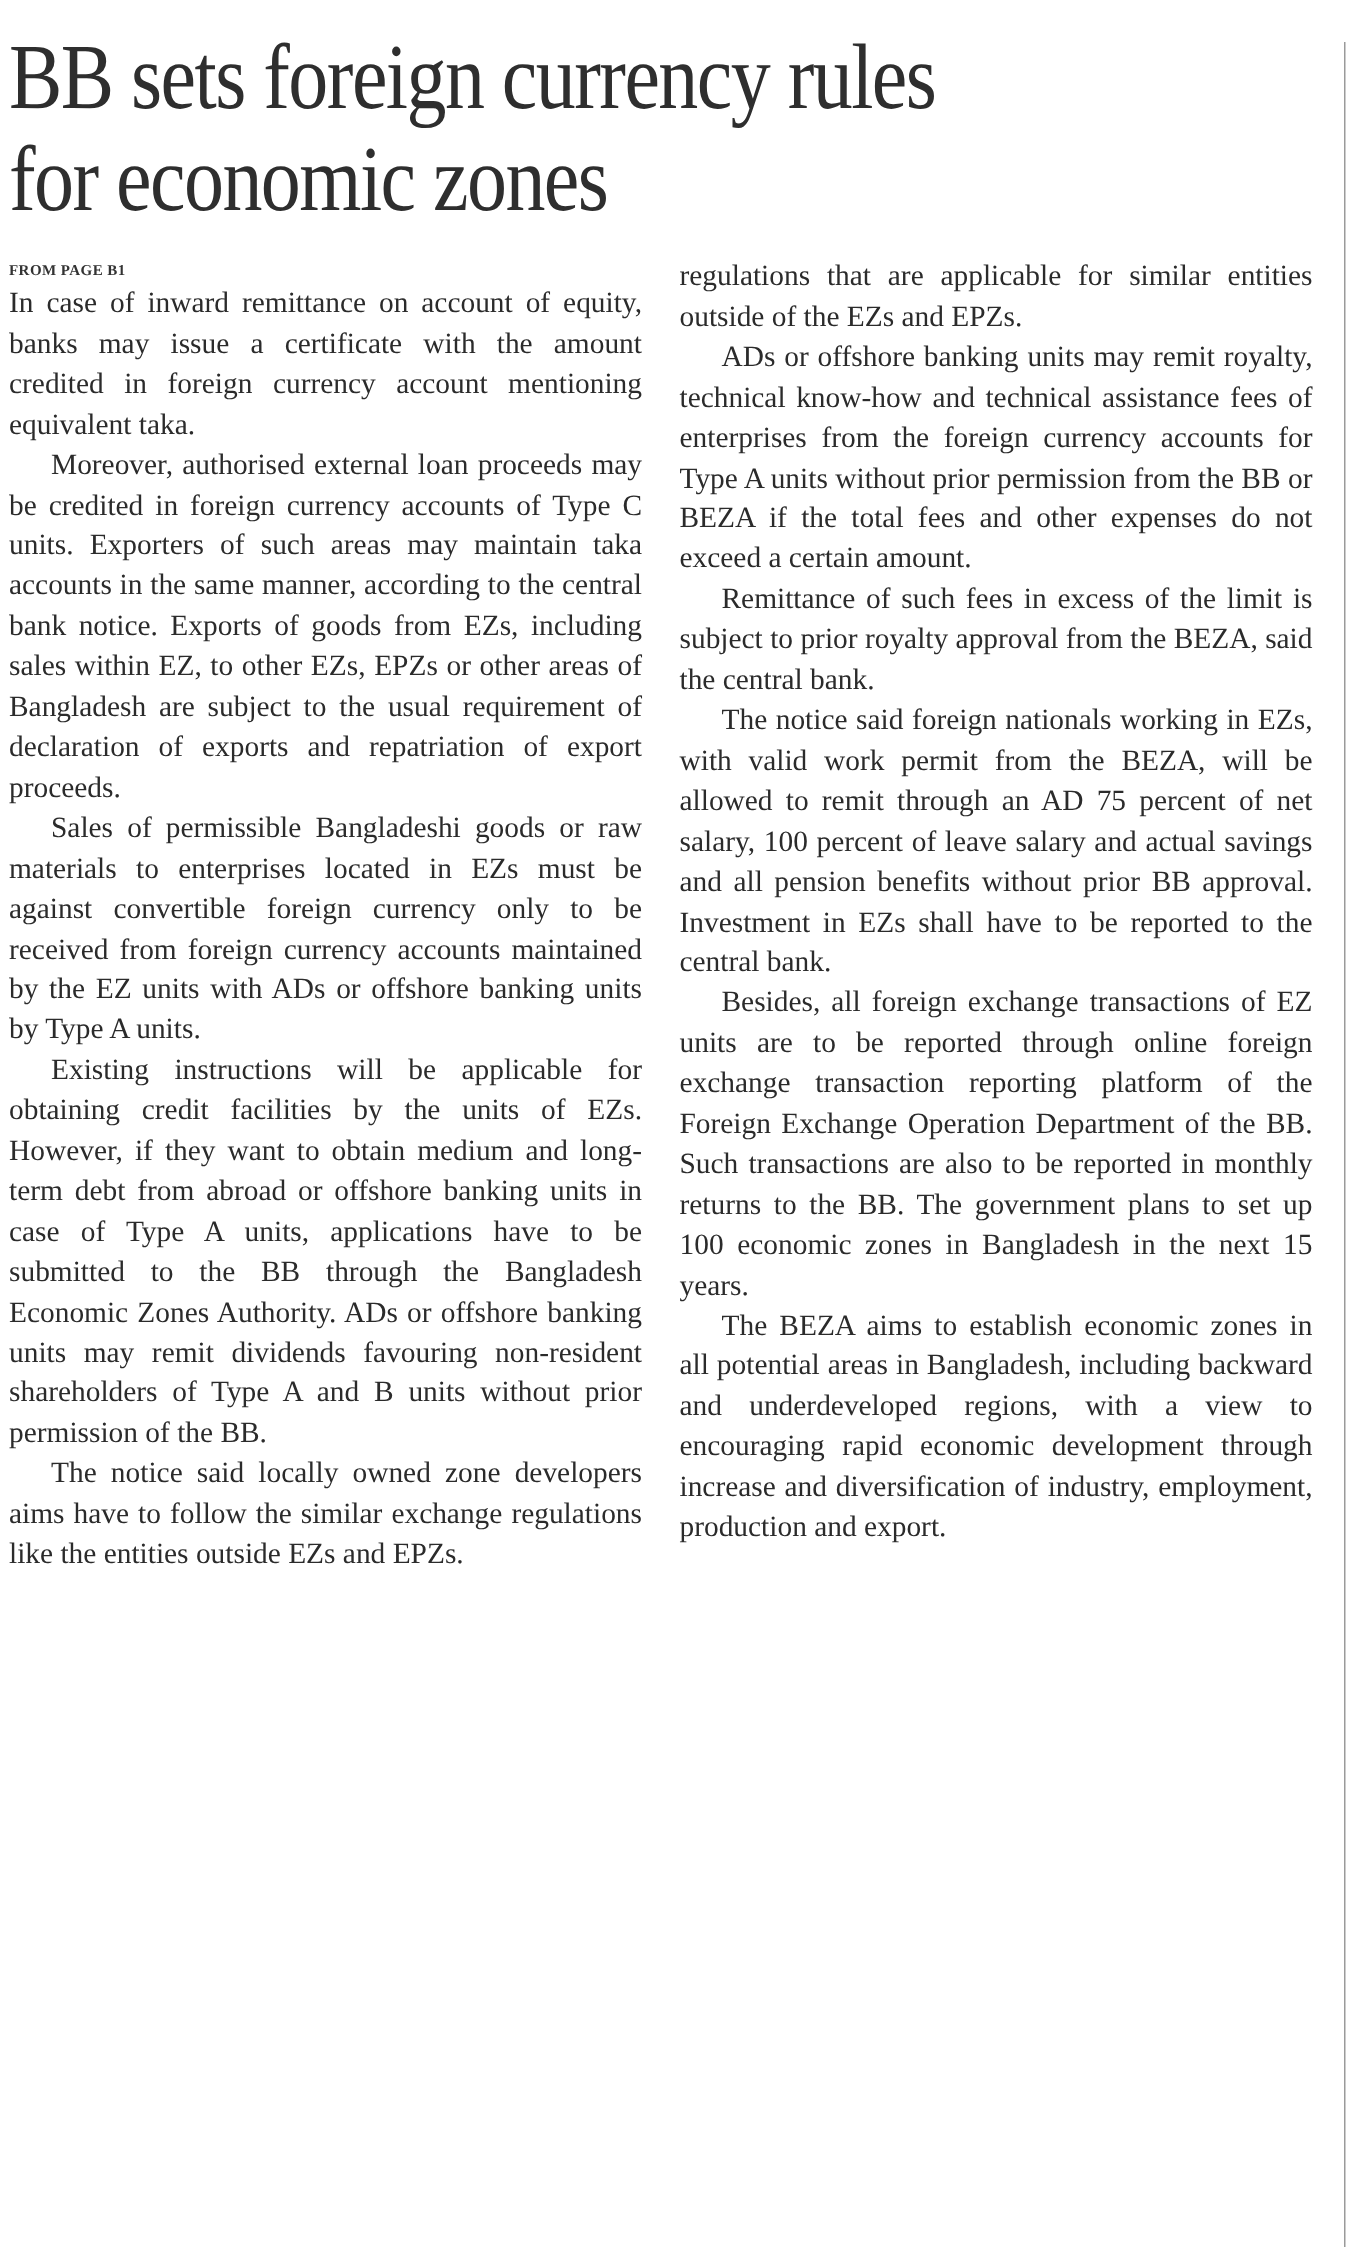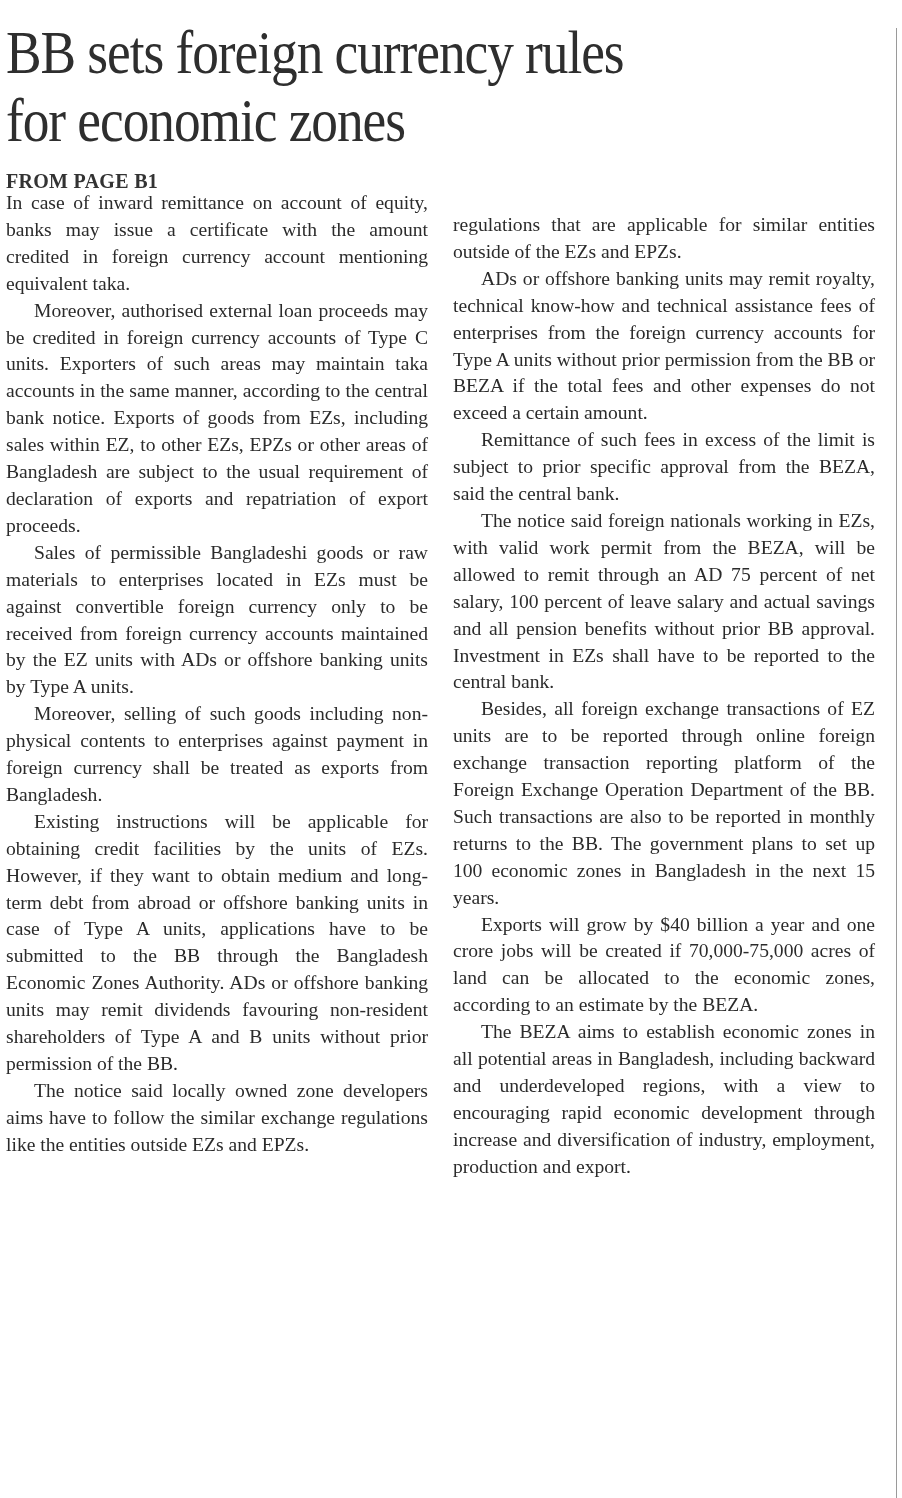--- a/index.html
+++ b/index.html
@@ -47,26 +47,25 @@
       text-align: justify;
       hyphens: manual;
     }
     .col-left {
       left: 6px;
       width: 422px;
     }
     .col-right {
       left: 453px;
       width: 422px;
-      margin-top: 40px;
     }
     .kicker {
       font-family: "Liberation Serif", "DejaVu Serif", serif;
       font-weight: bold;
-      font-size: 20px;
+      font-size: 10px;
       line-height: 18px;
       letter-spacing: 0.3px;
       color: #333;
       margin: 0;
     }
     .para {
       margin: 0;
       text-indent: 28px;
     }
     .para.first {
@@ -84,26 +83,24 @@
   <span style="display:block">for economic zones</span>
 </h1>
 
 <div class="right-rule"></div>
 
 <div class="column col-left">
   <p class="kicker">FROM PAGE B1</p>
   <p class="para first">In case of inward remittance on account of equity, banks may issue a certificate with the amount credited in foreign currency account mentioning equivalent taka.</p>
   <p class="para">Moreover, authorised external loan proceeds may be credited in foreign currency accounts of Type C units. Exporters of such areas may maintain taka accounts in the same manner, according to the central bank notice. Exports of goods from EZs, including sales within EZ, to other EZs, EPZs or other areas of Bangladesh are subject to the usual requirement of declaration of exports and repatriation of export proceeds.</p>
   <p class="para">Sales of permissible Bangladeshi goods or raw materials to enterprises located in EZs must be against convertible foreign currency only to be received from foreign currency accounts maintained by the EZ units with ADs or offshore banking units by Type A units.</p>
-  <p class="para">Moreover, selling of such goods including non-physical contents to enterprises against payment in foreign currency shall be treated as exports from Bangladesh.</p>
   <p class="para">Existing instructions will be applicable for obtaining credit facilities by the units of EZs. However, if they want to obtain medium and long-term debt from abroad or offshore banking units in case of Type A units, applications have to be submitted to the BB through the Bangladesh Economic Zones Authority. ADs or offshore banking units may remit dividends favouring non-resident shareholders of Type A and B units without prior permission of the BB.</p>
   <p class="para">The notice said locally owned zone developers aims have to follow the similar exchange regulations like the entities outside EZs and EPZs.</p>
 </div>
 
 <div class="column col-right">
   <p class="para cont">regulations that are applicable for similar entities outside of the EZs and EPZs.</p>
   <p class="para">ADs or offshore banking units may remit royalty, technical know-how and technical assistance fees of enterprises from the foreign currency accounts for Type A units without prior permission from the BB or BEZA if the total fees and other expenses do not exceed a certain amount.</p>
-  <p class="para">Remittance of such fees in excess of the limit is subject to prior specific approval from the BEZA, said the central bank.</p>
+  <p class="para">Remittance of such fees in excess of the limit is subject to prior royalty approval from the BEZA, said the central bank.</p>
   <p class="para">The notice said foreign nationals working in EZs, with valid work permit from the BEZA, will be allowed to remit through an AD 75 percent of net salary, 100 percent of leave salary and actual savings and all pension benefits without prior BB approval. Investment in EZs shall have to be reported to the central bank.</p>
   <p class="para">Besides, all foreign exchange transactions of EZ units are to be reported through online foreign exchange transaction reporting platform of the Foreign Exchange Operation Department of the BB. Such transactions are also to be reported in monthly returns to the BB. The government plans to set up 100 economic zones in Bangladesh in the next 15 years.</p>
-  <p class="para">Exports will grow by $40 billion a year and one crore jobs will be created if 70,000-75,000 acres of land can be allocated to the economic zones, according to an estimate by the BEZA.</p>
   <p class="para">The BEZA aims to establish economic zones in all potential areas in Bangladesh, including backward and underdeveloped regions, with a view to encouraging rapid economic development through increase and diversification of industry, employment, production and export.</p>
 </div>
 
 </body></html>

